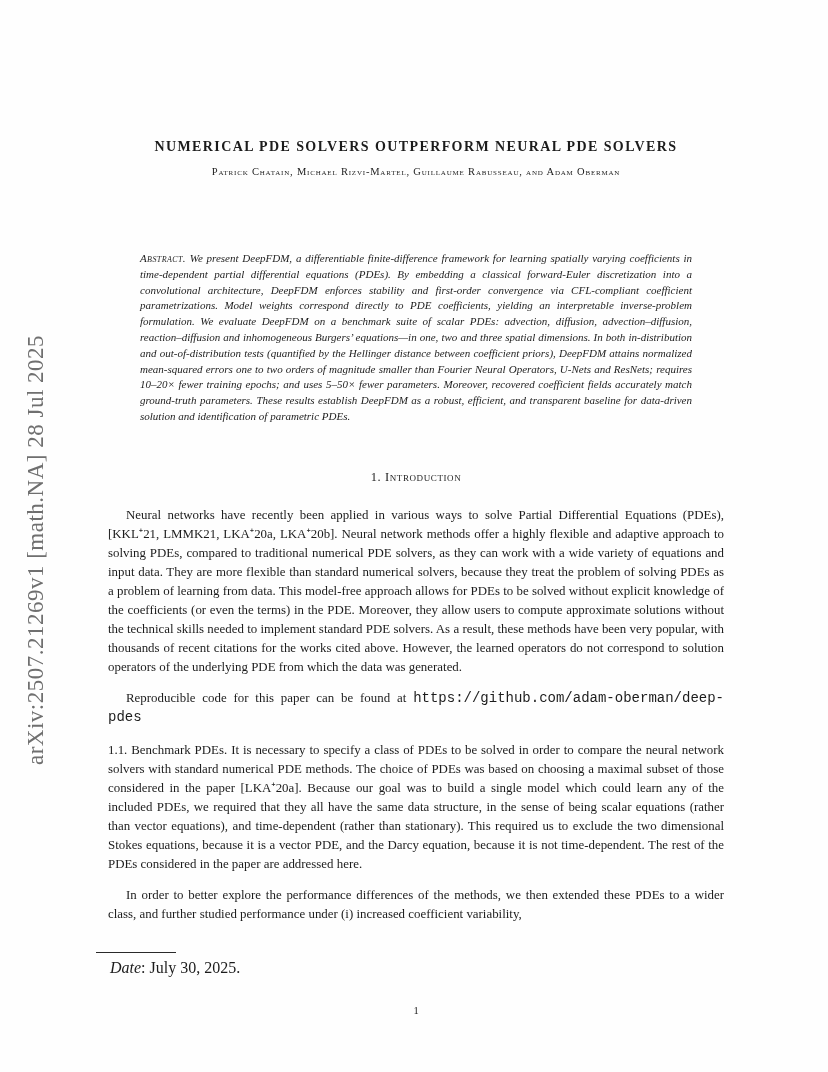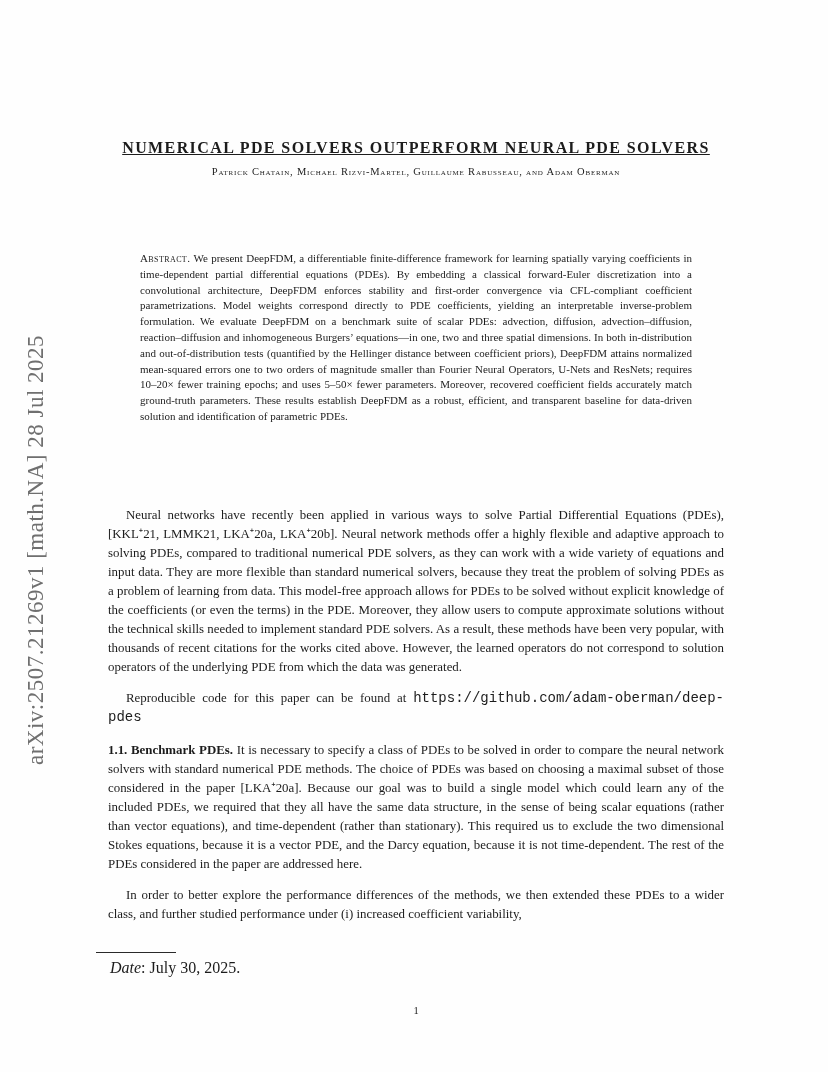--- a/index.html
+++ b/index.html
@@ -30,43 +30,43 @@
     top: 0;
     width: 640px;
     height: 100%;
   }
   .title {
     position: absolute;
     top: 139px;
     left: 0;
     width: 100%;
     text-align: center;
-    font-size: 16px;
+    font-size: 14px;
     font-weight: bold;
     letter-spacing: 1.4px;
-    text-decoration: underline;
   }
   .authors {
     position: absolute;
     top: 166px;
     left: 0;
     width: 100%;
     text-align: center;
     font-size: 10.5px;
     font-variant: small-caps;
     letter-spacing: 0.8px;
   }
   .abstract {
     position: absolute;
     top: 251px;
     left: 44px;
     width: 552px;
     font-size: 11px;
     line-height: 15.8px;
     text-align: justify;
+    font-style: italic;
   }
   .abstract-label {
     font-variant: small-caps;
     letter-spacing: 0.4px;
   }
   .section-heading {
     position: absolute;
     top: 470px;
     left: 0;
     width: 100%;
@@ -80,21 +80,21 @@
     top: 494px;
     left: 0;
     width: 640px;
     font-size: 12.9px;
     line-height: 19px;
     text-align: justify;
   }
   .main-flow p { margin: 12px; }
   .indent { text-indent: 18px; }
   .subsection { margin-top: 14px !important; }
-  .bold { font-weight: bold; }
+  .bold { font-weight: normal; }
   .italic { font-style: italic; }
   .mono {
     font-family: "Liberation Mono", monospace;
     font-size: 14px;
     color: inherit;
     text-decoration: none;
   }
   .footnote {
     position: absolute;
     top: 952px;
@@ -131,20 +131,21 @@
 
     <h1 class="title">NUMERICAL PDE SOLVERS OUTPERFORM NEURAL PDE SOLVERS</h1>
 
     <div class="authors">Patrick Chatain, Michael Rizvi-Martel, Guillaume Rabusseau, and Adam Oberman</div>
 
     <div class="abstract">
       <span class="abstract-label">Abstract.</span>
       <span>We present DeepFDM, a differentiable finite-difference framework for learning spatially varying coefficients in time-dependent partial differential equations (PDEs). By embedding a classical forward-Euler discretization into a convolutional architecture, DeepFDM enforces stability and first-order convergence via CFL-compliant coefficient parametrizations. Model weights correspond directly to PDE coefficients, yielding an interpretable inverse-problem formulation. We evaluate DeepFDM on a benchmark suite of scalar PDEs: advection, diffusion, advection–diffusion, reaction–diffusion and inhomogeneous Burgers’ equations—in one, two and three spatial dimensions. In both in-distribution and out-of-distribution tests (quantified by the Hellinger distance between coefficient priors), DeepFDM attains normalized mean-squared errors one to two orders of magnitude smaller than Fourier Neural Operators, U-Nets and ResNets; requires 10–20× fewer training epochs; and uses 5–50× fewer parameters. Moreover, recovered coefficient fields accurately match ground-truth parameters. These results establish DeepFDM as a robust, efficient, and transparent baseline for data-driven solution and identification of parametric PDEs.</span>
     </div>
 
+    <div class="section-heading">1. Introduction</div>
 
     <div class="main-flow">
 
       <p class="indent">Neural networks have recently been applied in various ways to solve Partial Differential Equations (PDEs), [KKL⁺21, LMMK21, LKA⁺20a, LKA⁺20b]. Neural network methods offer a highly flexible and adaptive approach to solving PDEs, compared to traditional numerical PDE solvers, as they can work with a wide variety of equations and input data. They are more flexible than standard numerical solvers, because they treat the problem of solving PDEs as a problem of learning from data. This model-free approach allows for PDEs to be solved without explicit knowledge of the coefficients (or even the terms) in the PDE. Moreover, they allow users to compute approximate solutions without the technical skills needed to implement standard PDE solvers. As a result, these methods have been very popular, with thousands of recent citations for the works cited above. However, the learned operators do not correspond to solution operators of the underlying PDE from which the data was generated.</p>
 
 
       <p class="indent"><span>Reproducible code for this paper can be found at </span><span class="mono">https://github.com/adam-oberman/deep-pdes</span></p>
 
       <p class="subsection">
         <span class="bold">1.1.</span>

